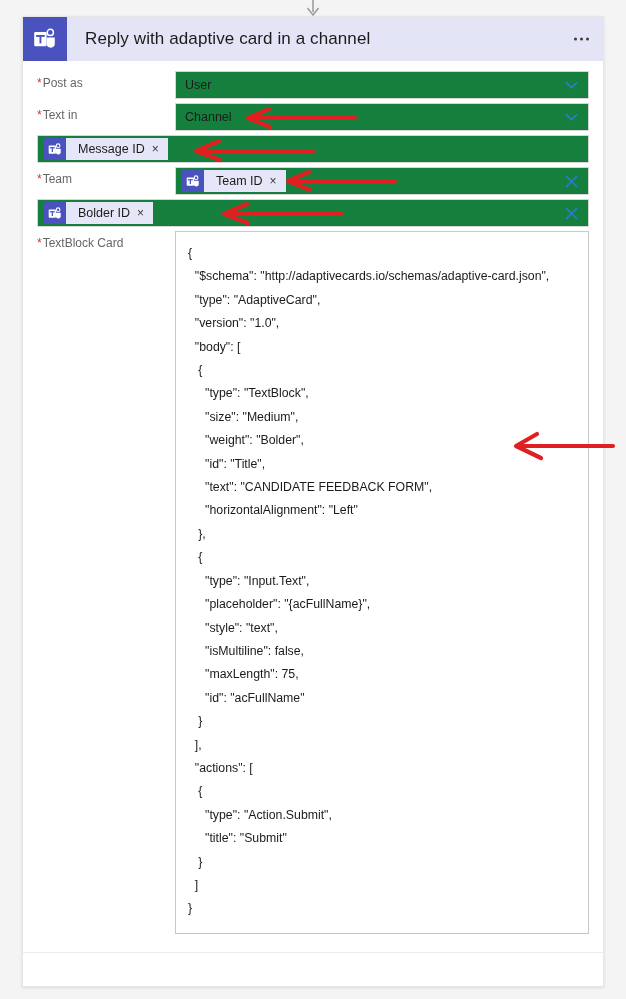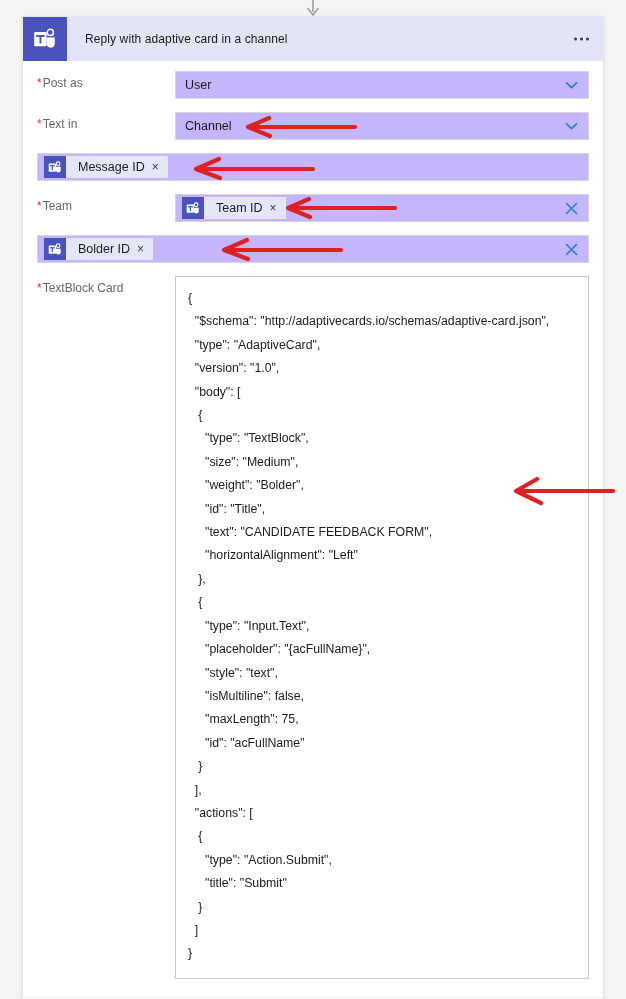--- a/index.html
+++ b/index.html
@@ -48,21 +48,21 @@
   .header-icon {
     width: 44px;
     height: 44px;
     background: #4a52bd;
     display: flex;
     align-items: center;
     justify-content: center;
     flex: 0 0 auto;
   }
   .header-title {
-    font-size: 12px;
+    font-size: 17px;
     color: #1b1b1b;
     margin-left: 18px;
     letter-spacing: 0.1px;
     white-space: nowrap;
   }
   .header-menu {
     position: absolute;
     right: 14px;
     top: 50%;
     transform: translateY(-50%);
@@ -79,21 +79,21 @@
   }
 
   
   .card-body {
     padding: 10px 14px 8px 14px;
   }
 
   .form-row {
     display: flex;
     align-items: flex-start;
-    margin-bottom: 13px;
+    margin-bottom: 4px;
     position: relative;
   }
   .form-row:last-of-type { margin-bottom: 10px; }
 
   .field-label {
     width: 138px;
     flex: 0 0 138px;
     font-size: 12px;
     color: #666666;
     padding-top: 5px;
@@ -106,21 +106,21 @@
     font-size: 12px;
   }
 
   .field-control {
     flex: 1 1 auto;
     position: relative;
   }
 
   .input-box {
     border: 1px solid #d6d6d6;
-    background: #c4b5fd;
+    background: #15803d;
     height: 28px;
     display: flex;
     align-items: center;
     padding: 0 6px 0 9px;
     box-sizing: border-box;
     position: relative;
   }
   .input-text {
     font-size: 12.5px;
     color: #1b1b1b;

